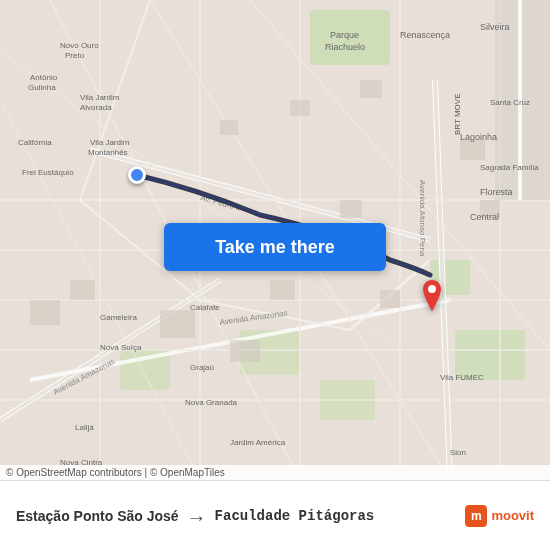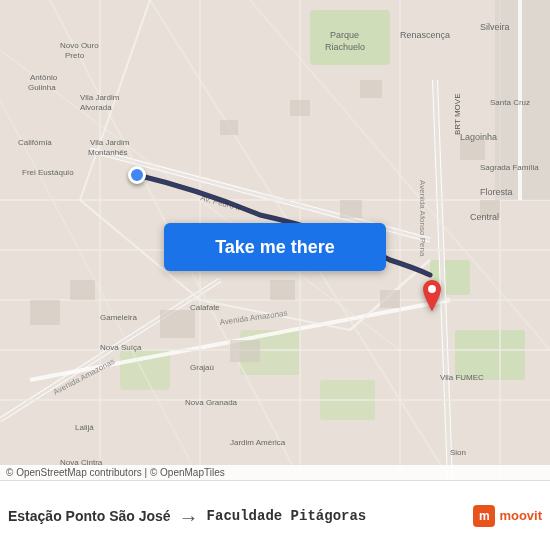--- a/index.html
+++ b/index.html
@@ -89,21 +89,21 @@
     }
 
     
     .footer {
       width: 550px;
       height: 70px;
       background: #fff;
       display: flex;
       align-items: center;
       justify-content: space-between;
-      padding: 0 8px;
+      padding: 0 16px;
       border-top: 1px solid #ddd;
     }
 
     .footer-station {
       font-size: 14px;
       font-weight: bold;
       color: #333;
     }
 
     .footer-arrow {

